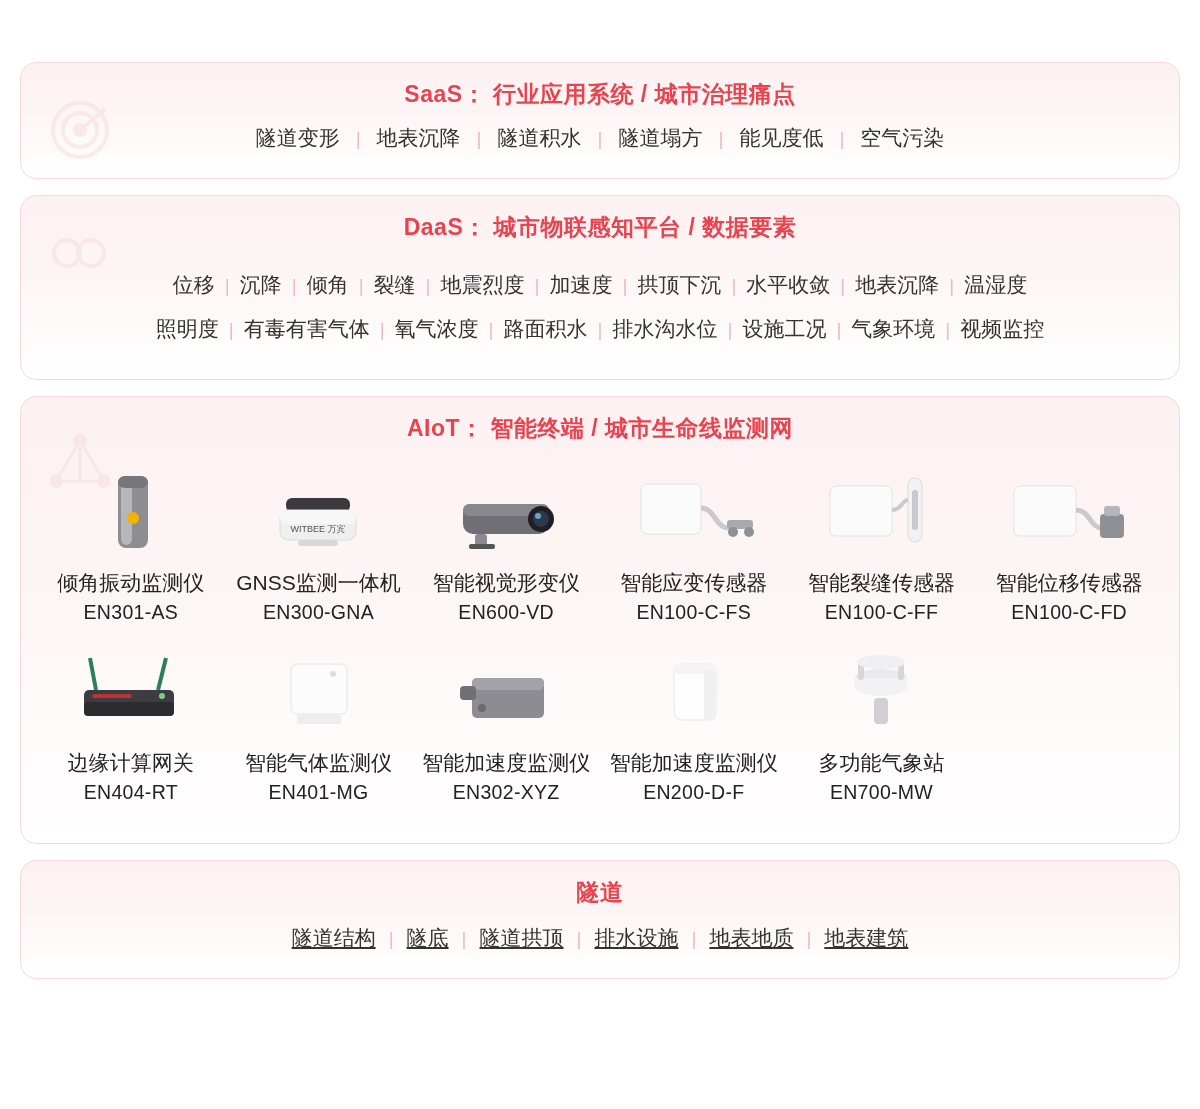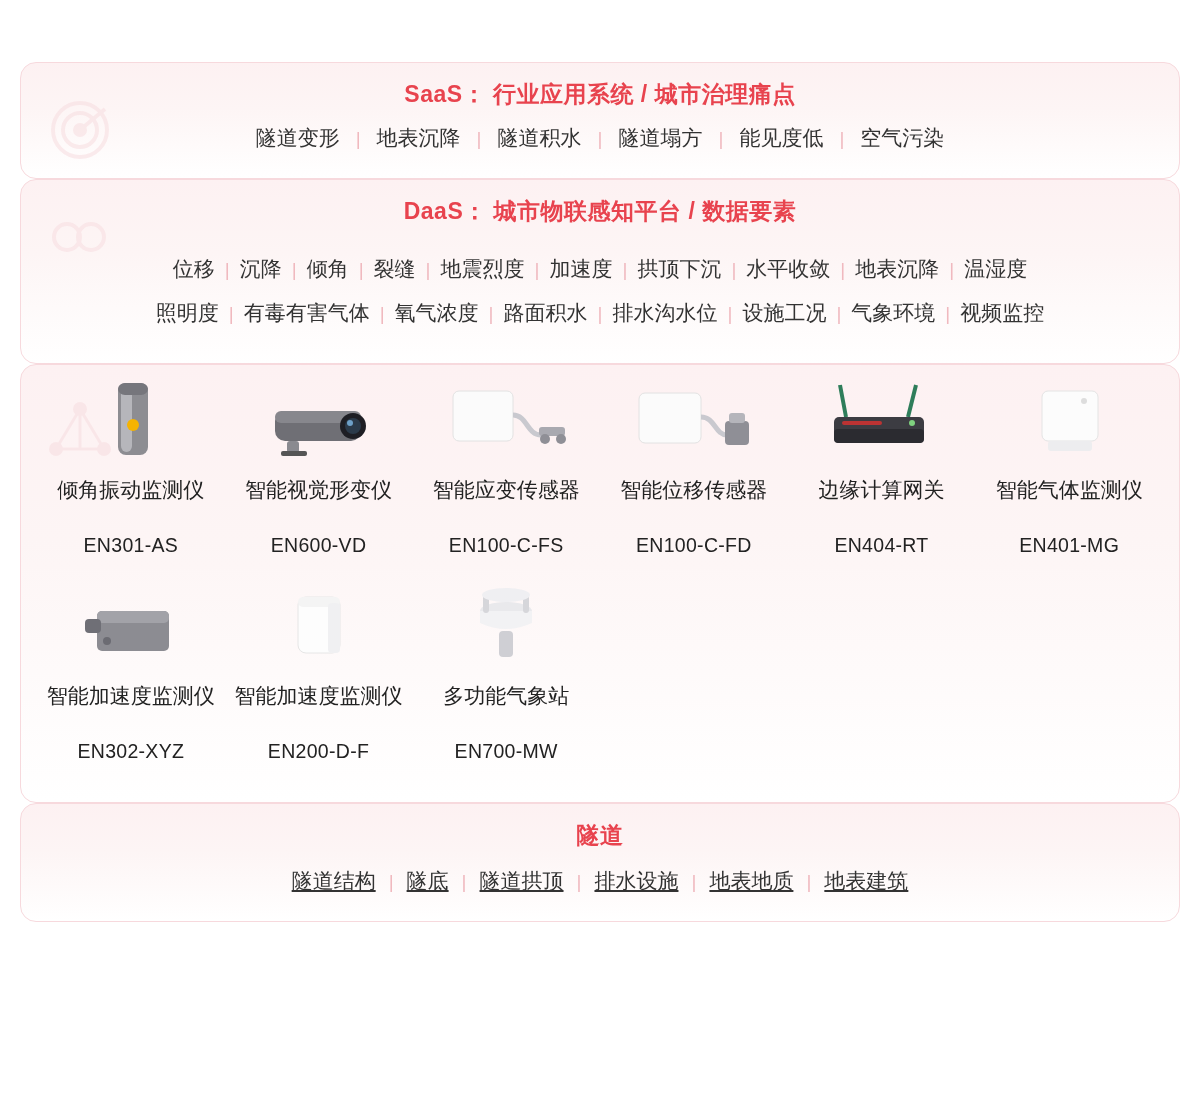--- a/index.html
+++ b/index.html
@@ -8,20 +8,21 @@
     width: 1200px; height: 1109px;
     background: #ffffff;
     font-family: "Liberation Sans", sans-serif;
   }
   .page {
     width: 1200px;
     height: 1109px;
     padding: 62px 20px 20px 20px;
     display: flex;
     flex-direction: column;
+    gap: 16px;
     position: relative;
     border-radius: 20px;
   }
   .card {
     position: relative;
     border: 1px solid #f7d9dd;
     border-radius: 16px;
     background: linear-gradient(180deg, #fdf1f2 0%, #fdf5f5 40%, #ffffff 100%);
     overflow: hidden;
   }
@@ -94,21 +95,20 @@
     line-height: 1.45;
     text-align: center;
     white-space: nowrap;
   }
   .device-model {
     font-size: 19.5px;
     color: #222222;
     line-height: 1.5;
     text-align: center;
     letter-spacing: 0.3px;
-    margin-top: 26px;
   }
   
   .tunnel .card-title { padding-bottom: 16px; }
   .tunnel .tag-row { padding-bottom: 26px; font-size: 21px; }
   .tunnel .tag { padding: 0 13px; text-decoration: underline; }
 </style>
 </head>
 <body>
 
 <div class="page">
@@ -191,36 +191,50 @@
   <section class="card aiot">
     <div class="wm">
       <svg width="66" height="62" viewBox="0 0 66 62">
         <circle cx="33" cy="10" r="7" fill="#f7dde0"></circle>
         <circle cx="9" cy="50" r="7" fill="#f7dde0"></circle>
         <circle cx="57" cy="50" r="7" fill="#f7dde0"></circle>
         <path d="M33 10 L9 50 L57 50 Z" fill="none" stroke="#f7dde0" stroke-width="3"></path>
         <path d="M33 10 L33 50" stroke="#f7dde0" stroke-width="3"></path>
       </svg>
     </div>
+    <div class="card-title">AIoT： 智能终端 / 城市生命线监测网</div>
 
     <div class="aiot-grid">
 
       <div class="device">
         <div class="device-img">
           <svg width="70" height="86" viewBox="0 0 70 86">
             <rect x="22" y="6" width="30" height="72" rx="8" fill="#8d8d92"></rect>
             <rect x="25" y="9" width="11" height="66" rx="6" fill="#b6b6bb"></rect>
             <circle cx="37" cy="48" r="6" fill="#f5b301"></circle>
             <rect x="22" y="6" width="30" height="12" rx="7" fill="#76767c"></rect>
           </svg>
         </div>
         <div class="device-name">倾角振动监测仪</div>
         <div class="device-model">EN301-AS</div>
       </div>
 
+      <div class="device">
+        <div class="device-img">
+          <svg width="120" height="86" viewBox="0 0 120 86">
+            <rect x="28" y="28" width="64" height="14" rx="6" fill="#3a3a3e"></rect>
+            <rect x="22" y="40" width="76" height="30" rx="8" fill="#efefef" stroke="#dcdcdc"></rect>
+            <rect x="22" y="40" width="76" height="14" rx="6" fill="#f7f7f7"></rect>
+            <text x="60" y="62" font-size="9" fill="#555" text-anchor="middle" font-family="Liberation Sans">WITBEE 万宾</text>
+            <rect x="40" y="70" width="40" height="6" rx="3" fill="#d8d8d8"></rect>
+          </svg>
+        </div>
+        <div class="device-name">GNSS监测一体机</div>
+        <div class="device-model">EN300-GNA</div>
+      </div>
 
       <div class="device">
         <div class="device-img">
           <svg width="130" height="86" viewBox="0 0 130 86">
             <rect x="22" y="34" width="86" height="30" rx="10" fill="#6f6f75"></rect>
             <rect x="22" y="34" width="86" height="12" rx="6" fill="#87878d"></rect>
             <circle cx="100" cy="49" r="13" fill="#1e1e24"></circle>
             <circle cx="100" cy="49" r="8" fill="#2b3a4a"></circle>
             <circle cx="97" cy="46" r="3" fill="#6ea0c8"></circle>
             <rect x="34" y="64" width="12" height="12" rx="3" fill="#8a8a90"></rect>
@@ -238,20 +252,32 @@
             <path d="M72 38 C86 38 86 58 100 58" fill="none" stroke="#c9c9cf" stroke-width="5"></path>
             <rect x="98" y="50" width="26" height="9" rx="3" fill="#a9a9b0"></rect>
             <circle cx="104" cy="62" r="5" fill="#8f8f96"></circle>
             <circle cx="120" cy="62" r="5" fill="#8f8f96"></circle>
           </svg>
         </div>
         <div class="device-name">智能应变传感器</div>
         <div class="device-model">EN100-C-FS</div>
       </div>
 
+      <div class="device">
+        <div class="device-img">
+          <svg width="130" height="86" viewBox="0 0 130 86">
+            <rect x="14" y="16" width="62" height="50" rx="6" fill="#fbfbfb" stroke="#e2e2e2"></rect>
+            <rect x="92" y="8" width="14" height="64" rx="7" fill="#f2f2f4" stroke="#dcdcdc"></rect>
+            <rect x="96" y="20" width="6" height="40" rx="3" fill="#c8c8ce"></rect>
+            <path d="M76 40 C86 40 86 30 92 30" fill="none" stroke="#c9c9cf" stroke-width="4"></path>
+          </svg>
+        </div>
+        <div class="device-name">智能裂缝传感器</div>
+        <div class="device-model">EN100-C-FF</div>
+      </div>
 
       <div class="device">
         <div class="device-img">
           <svg width="130" height="86" viewBox="0 0 130 86">
             <rect x="10" y="16" width="62" height="50" rx="6" fill="#fbfbfb" stroke="#e2e2e2"></rect>
             <path d="M72 40 C86 40 86 58 98 58" fill="none" stroke="#c9c9cf" stroke-width="5"></path>
             <rect x="96" y="44" width="24" height="24" rx="4" fill="#8f8f96"></rect>
             <rect x="100" y="36" width="16" height="10" rx="3" fill="#b5b5bb"></rect>
           </svg>
         </div>

